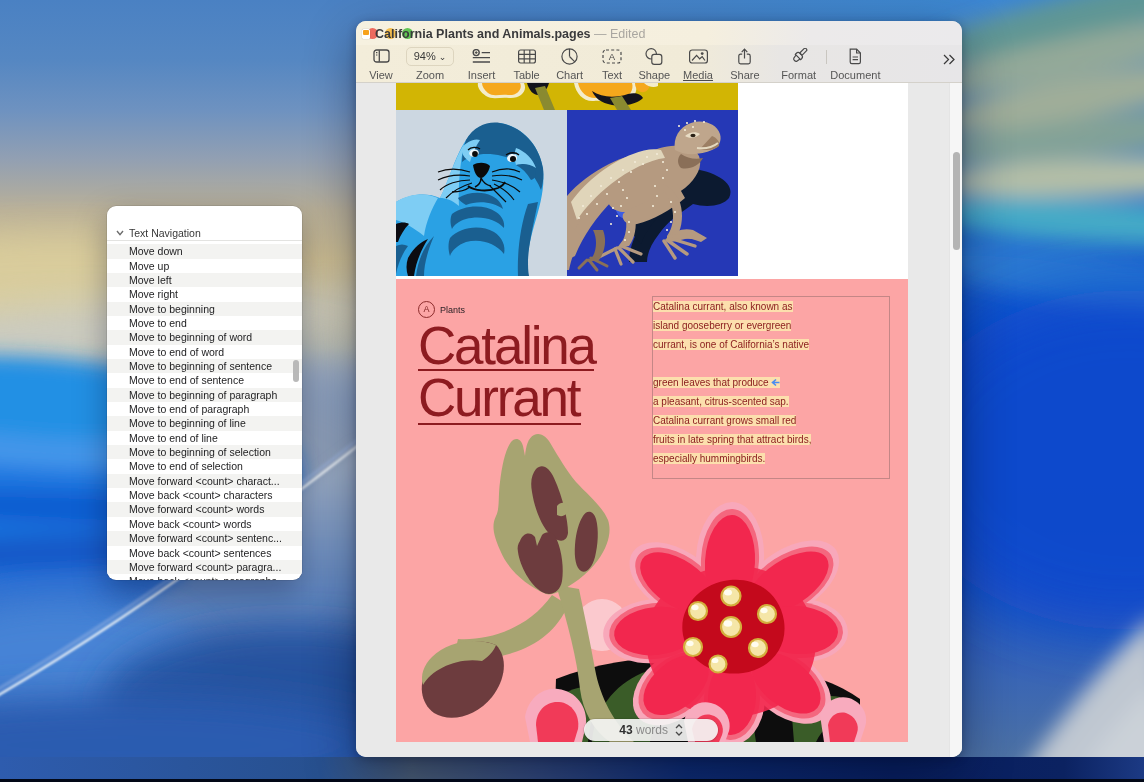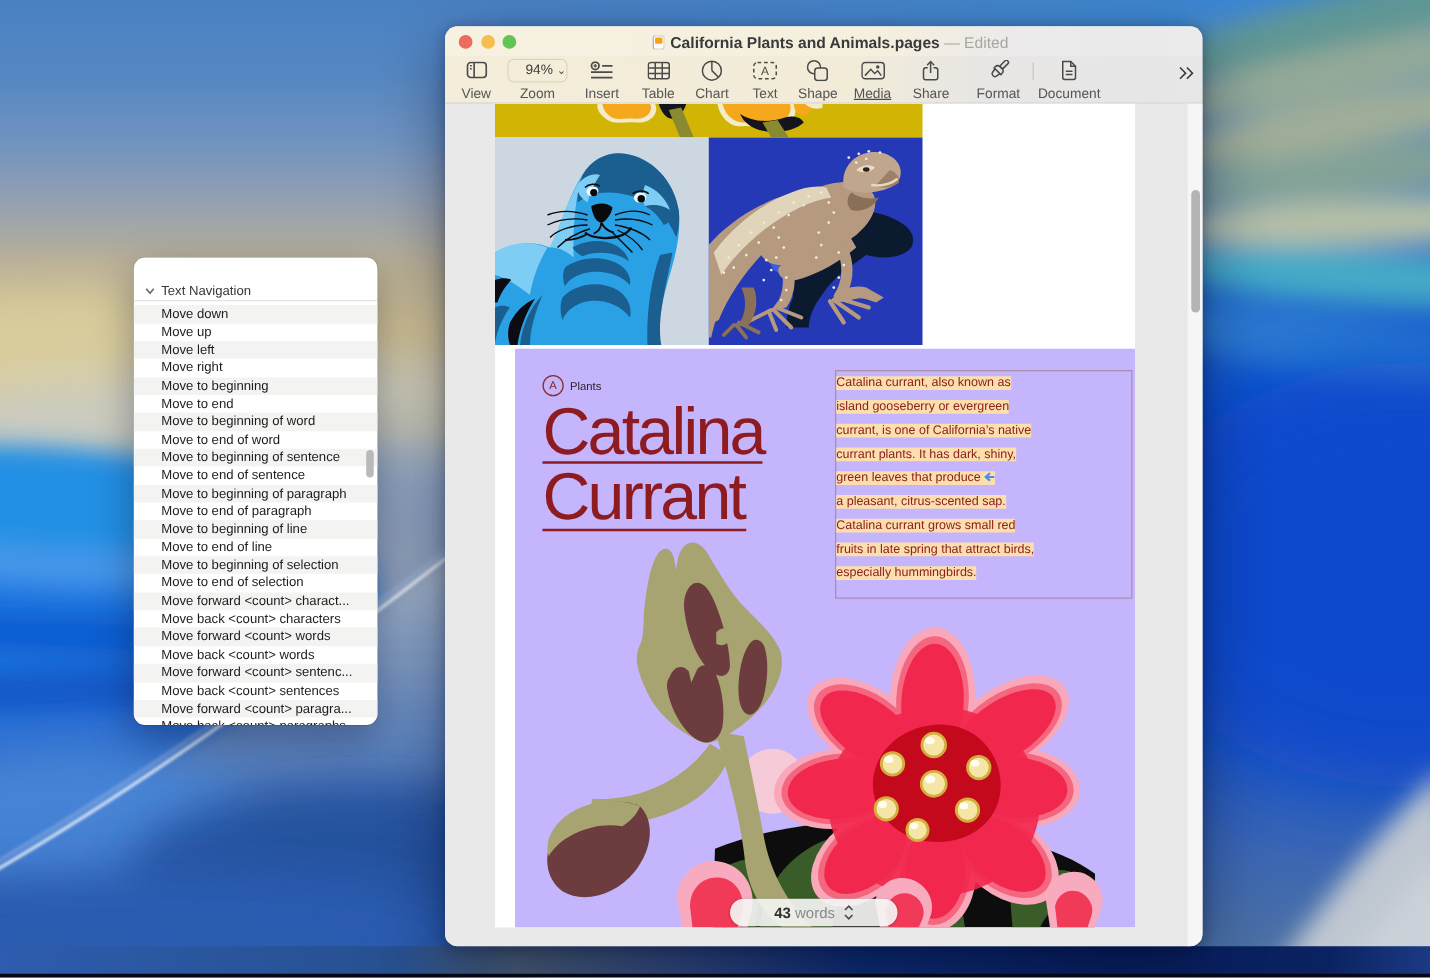--- a/index.html
+++ b/index.html
@@ -6,38 +6,38 @@
     font-family:"Liberation Sans",sans-serif;}
   #stage{position:relative;width:1144px;height:782px;overflow:hidden;background:#4a82c4;}
   #wall{position:absolute;left:0;top:0;}
   
   #win{position:absolute;left:356px;top:21px;width:606px;height:736px;
     border-radius:10px;background:#e9e9e9;
     box-shadow:0 18px 50px rgba(0,10,40,.45), 0 2px 10px rgba(0,10,40,.3);overflow:hidden;}
   #titlebar{position:absolute;left:0;top:0;width:100%;height:24px;
     background:linear-gradient(90deg,#f6f1e0 0%,#f5efde 58%,#eceaea 75%,#ebeaec 100%);}
   .tl{position:absolute;top:7px;width:11px;height:11px;border-radius:50%;}
-  #titletext{position:absolute;top:6px;left:6px;width:100%;text-align:center;
+  #titletext{position:absolute;top:6px;left:6px;width:100%;
     font-size:12.5px;font-weight:bold;color:#3a3a3c;white-space:nowrap;}
   #titletext .edited{font-weight:normal;color:#a9a6a0;}
   #toolbar{position:absolute;left:0;top:24px;width:100%;height:58px;
     background:linear-gradient(90deg,#f3edda 0%,#f1ebd8 55%,#e8e6e4 70%,#e7e6e8 100%);
     border-bottom:1px solid #d4d1ca;height:37px;}
   .titem{position:absolute;top:3px;width:60px;text-align:center;color:#4c4c4c;}
   .titem .lbl{font-size:11px;color:#555;margin-top:4px;}
   .ticon{height:17px;display:flex;align-items:center;justify-content:center;}
   #content{position:absolute;left:0;top:62px;width:606px;height:674px;background:#e9e9e9;}
   #page{position:absolute;left:40px;top:0;width:512px;height:659px;background:#fff;overflow:hidden;}
   
   #ystrip{position:absolute;left:0;top:0;width:342px;height:27px;background:#d2b504;overflow:hidden;}
   #sealp{position:absolute;left:0;top:27px;width:171px;height:166px;background:#ccd7e1;overflow:hidden;}
   #lizp{position:absolute;left:171px;top:27px;width:171px;height:166px;background:#2538b6;overflow:hidden;}
   #blackp{position:absolute;left:342px;top:0;width:170px;height:193px;background:#16161f;color:#f2f2f2;}
   #blackp .t{position:absolute;left:18px;top:5px;font-size:15px;line-height:19px;}
-  #pink{position:absolute;left:16px;top:196px;width:512px;height:463px;background:#c4b5fd;}
+  #pink{position:absolute;left:0;top:196px;width:512px;height:463px;background:#fca5a5;}
   
   #plantstag{position:absolute;left:22px;top:21px;height:17px;}
   #plantstag .circ{display:inline-block;width:15px;height:15px;border:1px solid #8d2b2b;border-radius:50%;
      text-align:center;line-height:15px;color:#7c1f1f;font-size:9px;vertical-align:middle;}
   #plantstag .pl{margin-left:5px;font-size:9px;color:#2c2226;vertical-align:middle;}
   .hline{position:absolute;left:22px;color:#8d1b20;font-size:53px;letter-spacing:-2.2px;
     white-space:nowrap;line-height:1;}
   .hrule{position:absolute;left:22px;height:2px;background:#8d1b20;}
   #tbox{position:absolute;left:256px;top:17px;width:236px;height:181px;border:1px solid rgba(150,110,110,.55);}
   #tbox .bt{position:absolute;left:0px;top:0px;font-size:10px;line-height:19px;color:#8c2020;white-space:nowrap;}
@@ -234,21 +234,21 @@
               </g>
               <g stroke="#4a4a4a" stroke-width="1.1">
                 <line x1="4" y1="3.6" x2="5.4" y2="3.6"></line>
                 <line x1="4" y1="6" x2="5.4" y2="6"></line>
               </g>
             </svg>
       </div>
           <div class="lbl">View</div>
         </div>
       <div class="titem" style="left:44px;">
-          <div class="ticon" style="justify-content:center;text-align:right;">
+          <div class="ticon" style="justify-content:center;">
         <div style="width:46px;height:17px;border:1px solid #ddd5bf;border-radius:5px;font-size:11px;color:#3a3a3a;line-height:17px;">94% <span style="font-size:9px;">⌄</span></div>
       </div>
           <div class="lbl">Zoom</div>
         </div>
       <div class="titem" style="left:95.5px;">
           <div class="ticon">
         <svg width="19" height="15" viewBox="0 0 19 15">
               <g fill="none" stroke="#4a4a4a" stroke-width="1.4">
                 <circle cx="4.2" cy="3.6" r="3"></circle>
                 <line x1="9.7" y1="3.6" x2="18" y2="3.6"></line>
@@ -534,21 +534,21 @@
           <div id="plantstag"><span class="circ">A</span><span class="pl">Plants</span></div>
           <div class="hline" style="top:40px;">Catalina</div>
           <div class="hrule" style="top:90px;width:176px;"></div>
           <div class="hline" style="top:92px;">Currant</div>
           <div class="hrule" style="top:143.5px;width:163px;"></div>
           <div id="tbox">
               <div class="bt">
             <span class="hl">Catalina currant, also known as</span><br>
             <span class="hl">island gooseberry or evergreen</span><br>
             <span class="hl">currant, is one of California’s native</span><br>
-            <span class="hl">currant plants. It has dark, shiny,</span><br>
+            <br>
             <span class="hl">green leaves that produce <svg width="9" height="9" viewBox="0 0 9 9" style="vertical-align:-1px;">
                     <path d="M8.5 4.5 H2.5 M5 1.5 L1.5 4.5 L5 7.5" fill="none" stroke="#4a8cf0" stroke-width="1.6"></path>
                   </svg></span><br>
             <span class="hl">a pleasant, citrus-scented sap.</span><br>
             <span class="hl">Catalina currant grows small red</span><br>
             <span class="hl">fruits in late spring that attract birds,</span><br>
             <span class="hl">especially hummingbirds.</span>
           </div>
             </div>
           <svg id="flower" width="512" height="463" viewBox="0 0 512 463" style="position:absolute;left:0;top:0;pointer-events:none;">

